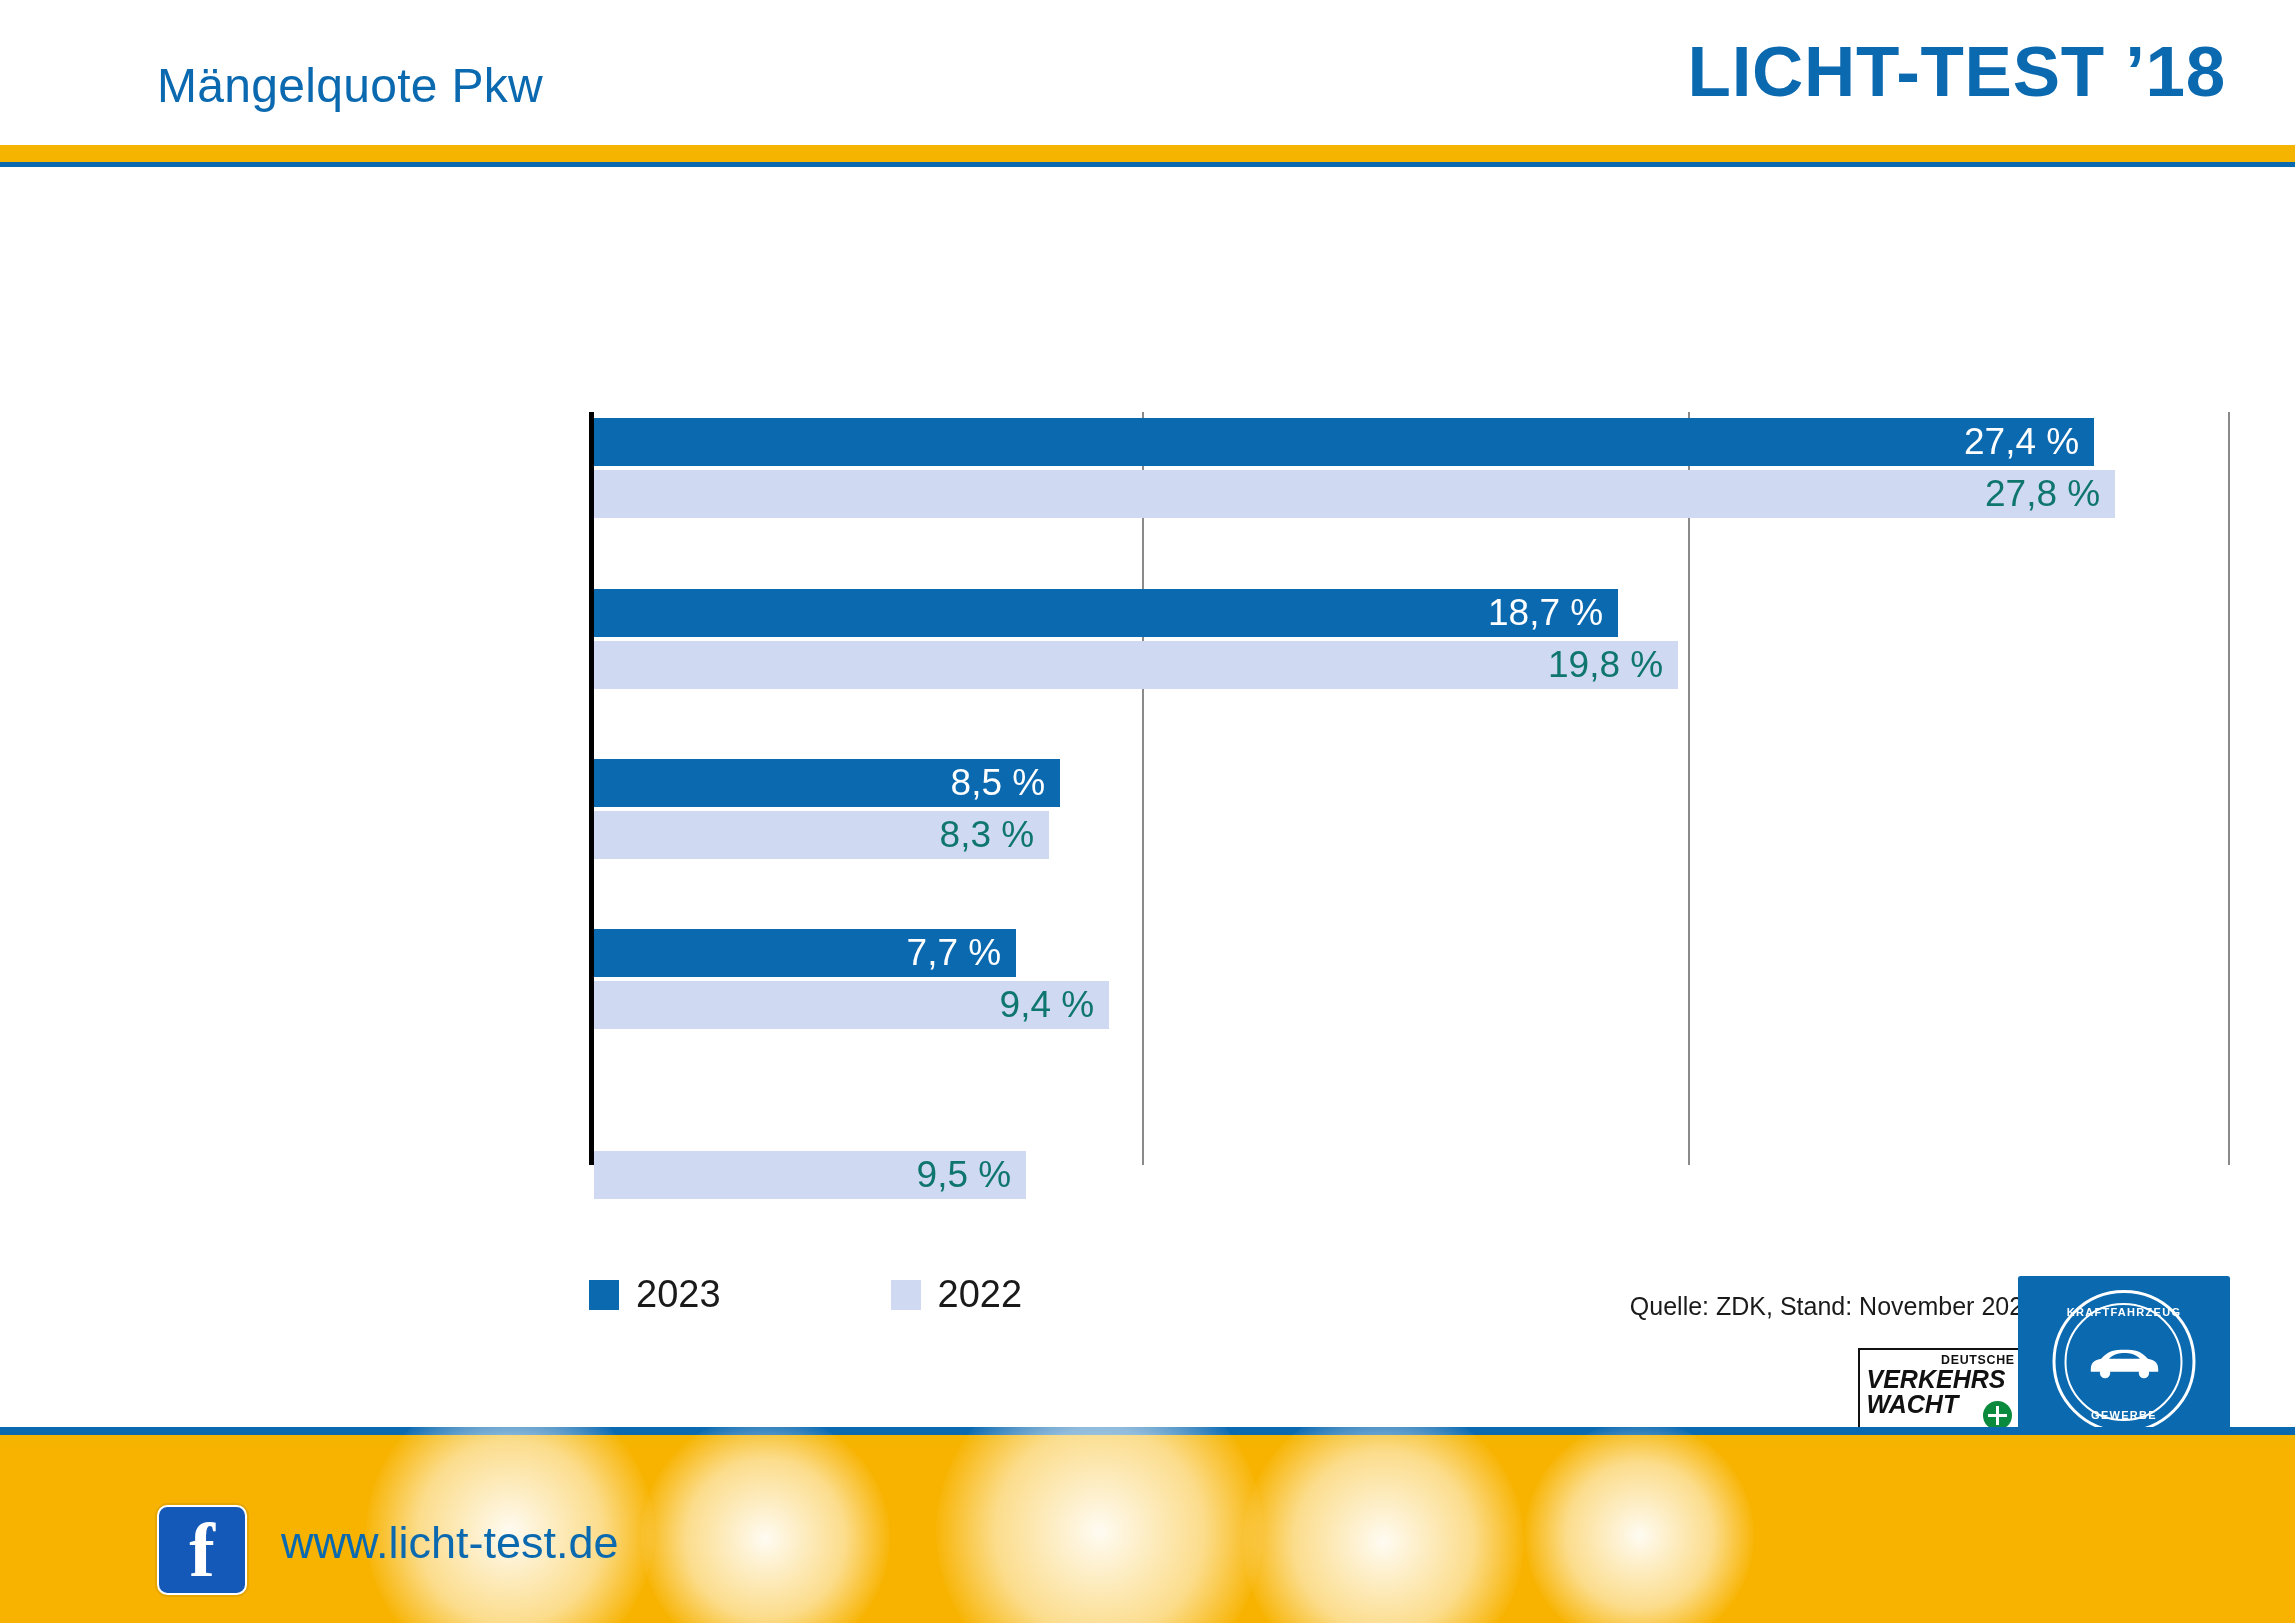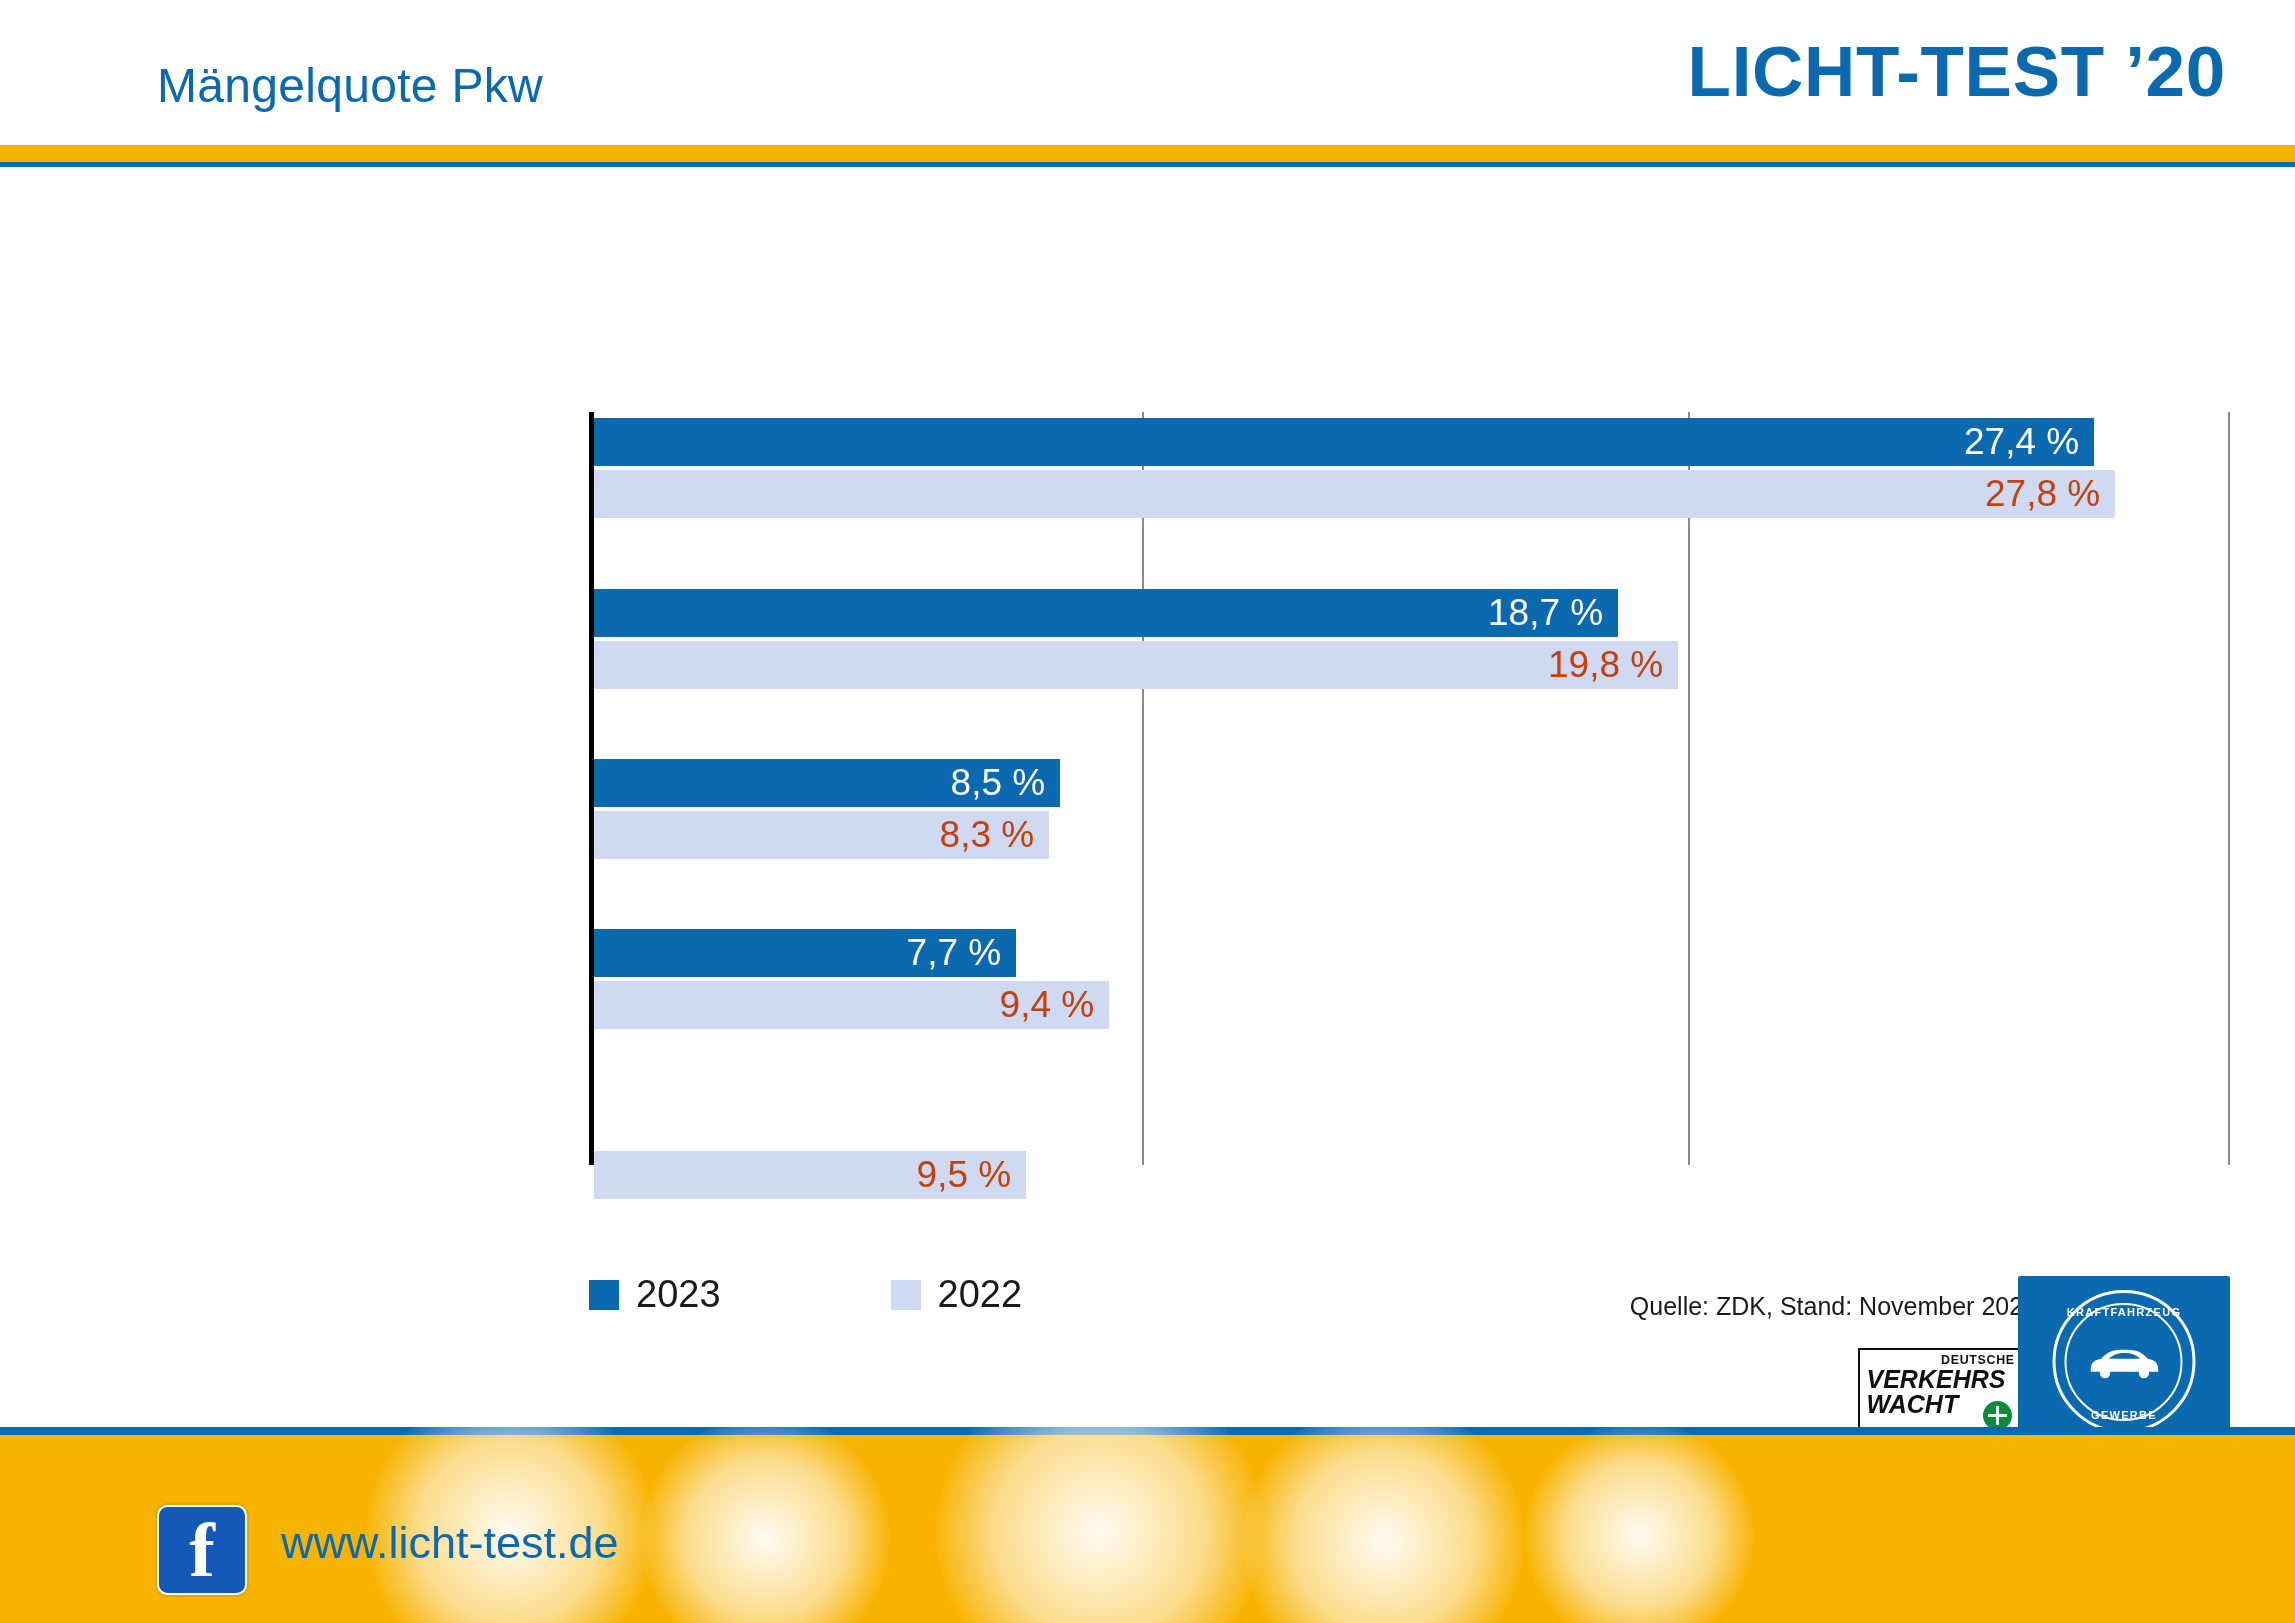--- a/index.html
+++ b/index.html
@@ -103,21 +103,21 @@
   .bar-2022 { background: #cfd9f2; top: 55px; }
   .bar-label {
     position: absolute;
     right: 14.4px;
     top: 50%;
     transform: translateY(-50%);
     font-size: 37px;
     white-space: nowrap;
   }
   .bar-2023 .bar-label { color: #ffffff; }
-  .bar-2022 .bar-label { color: #c2410c; }
+  .bar-2022 .bar-label { color: #0f766e; }
 
   
   .legend {
     position: absolute;
     left: 589px;
     top: 1273px;
     display: flex;
     align-items: center;
     gap: 39px;
   }
@@ -316,21 +316,21 @@
     font-size: 45px;
     color: #0b69b0;
     margin-left: 9px;
   }
 </style>
 </head>
 <body>
 
 <div class="header">
   <div class="header-title">Mängelquote Pkw</div>
-  <div class="header-brand">LICHT-TEST ’20</div>
+  <div class="header-brand">LICHT-TEST ’18</div>
   <div class="header-rule-yellow"></div>
   <div class="header-rule-blue"></div>
 </div>
 
 <div class="chart">
   <div class="plot">
 
     <div class="axis-line" style="top:98px;height:753px;"></div>
     <div class="gridline" style="left:553px;top:98px;height:753px;"></div>
     <div class="gridline" style="left:1099px;top:98px;height:753px;"></div>

